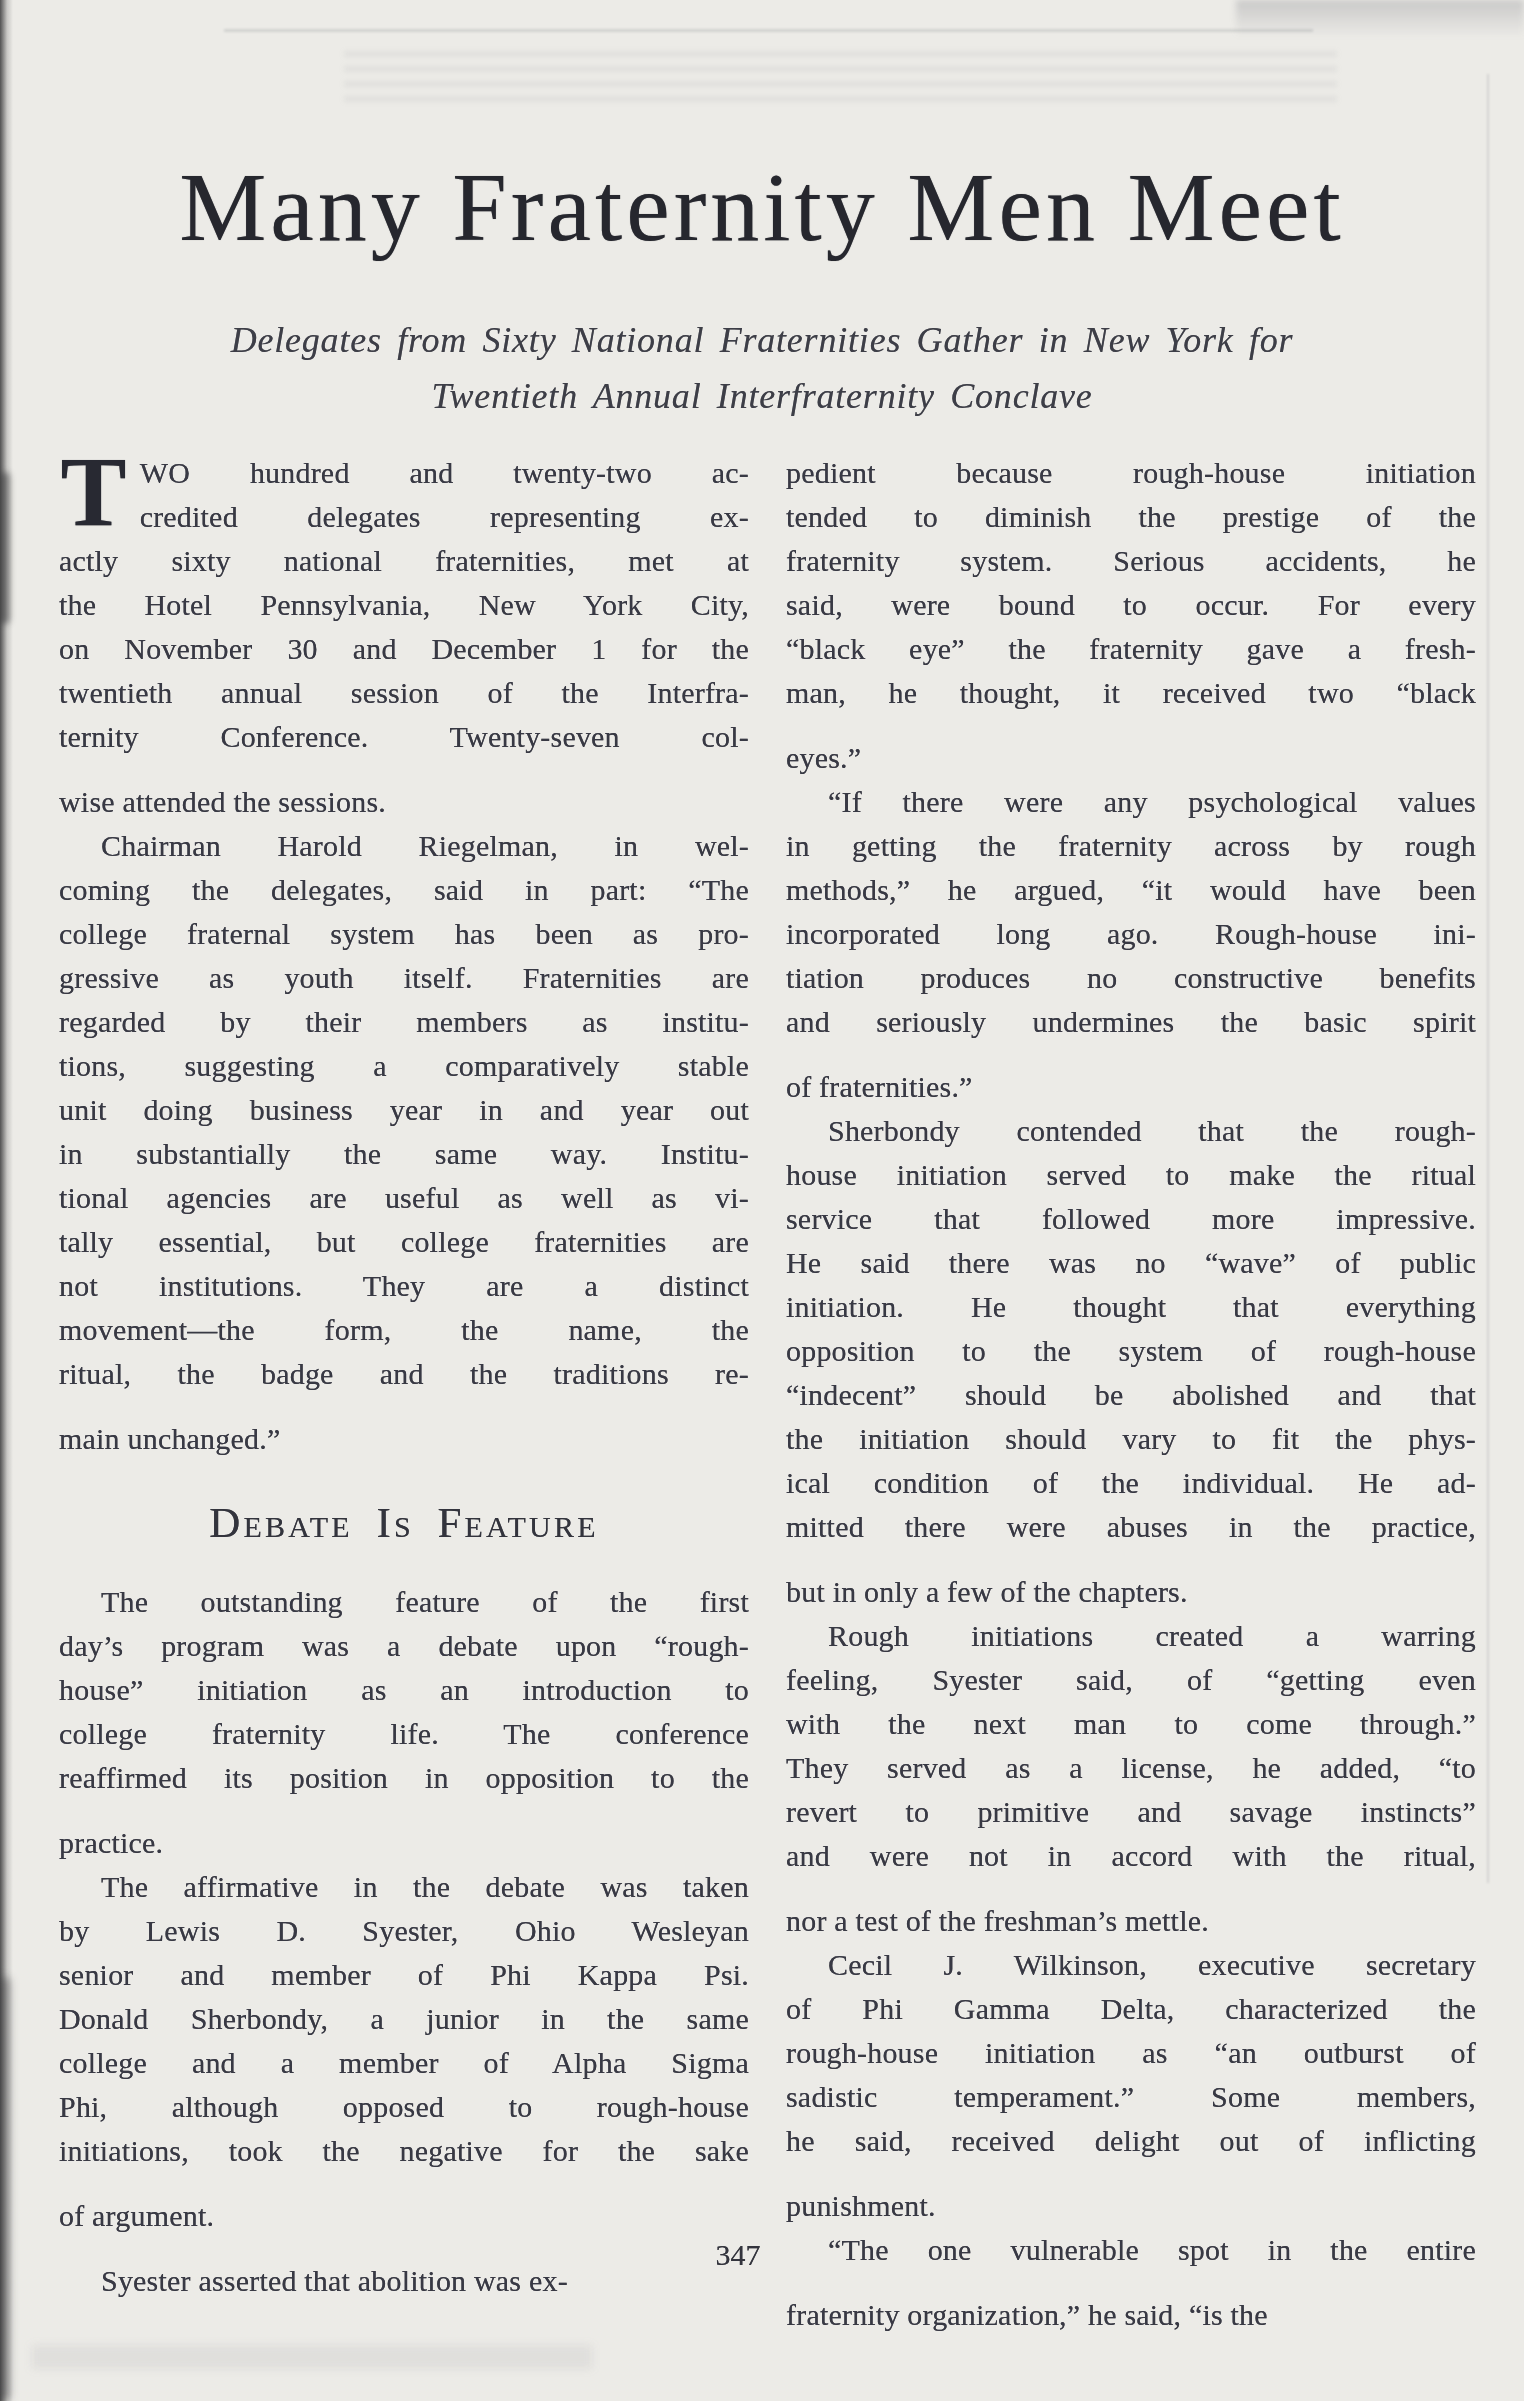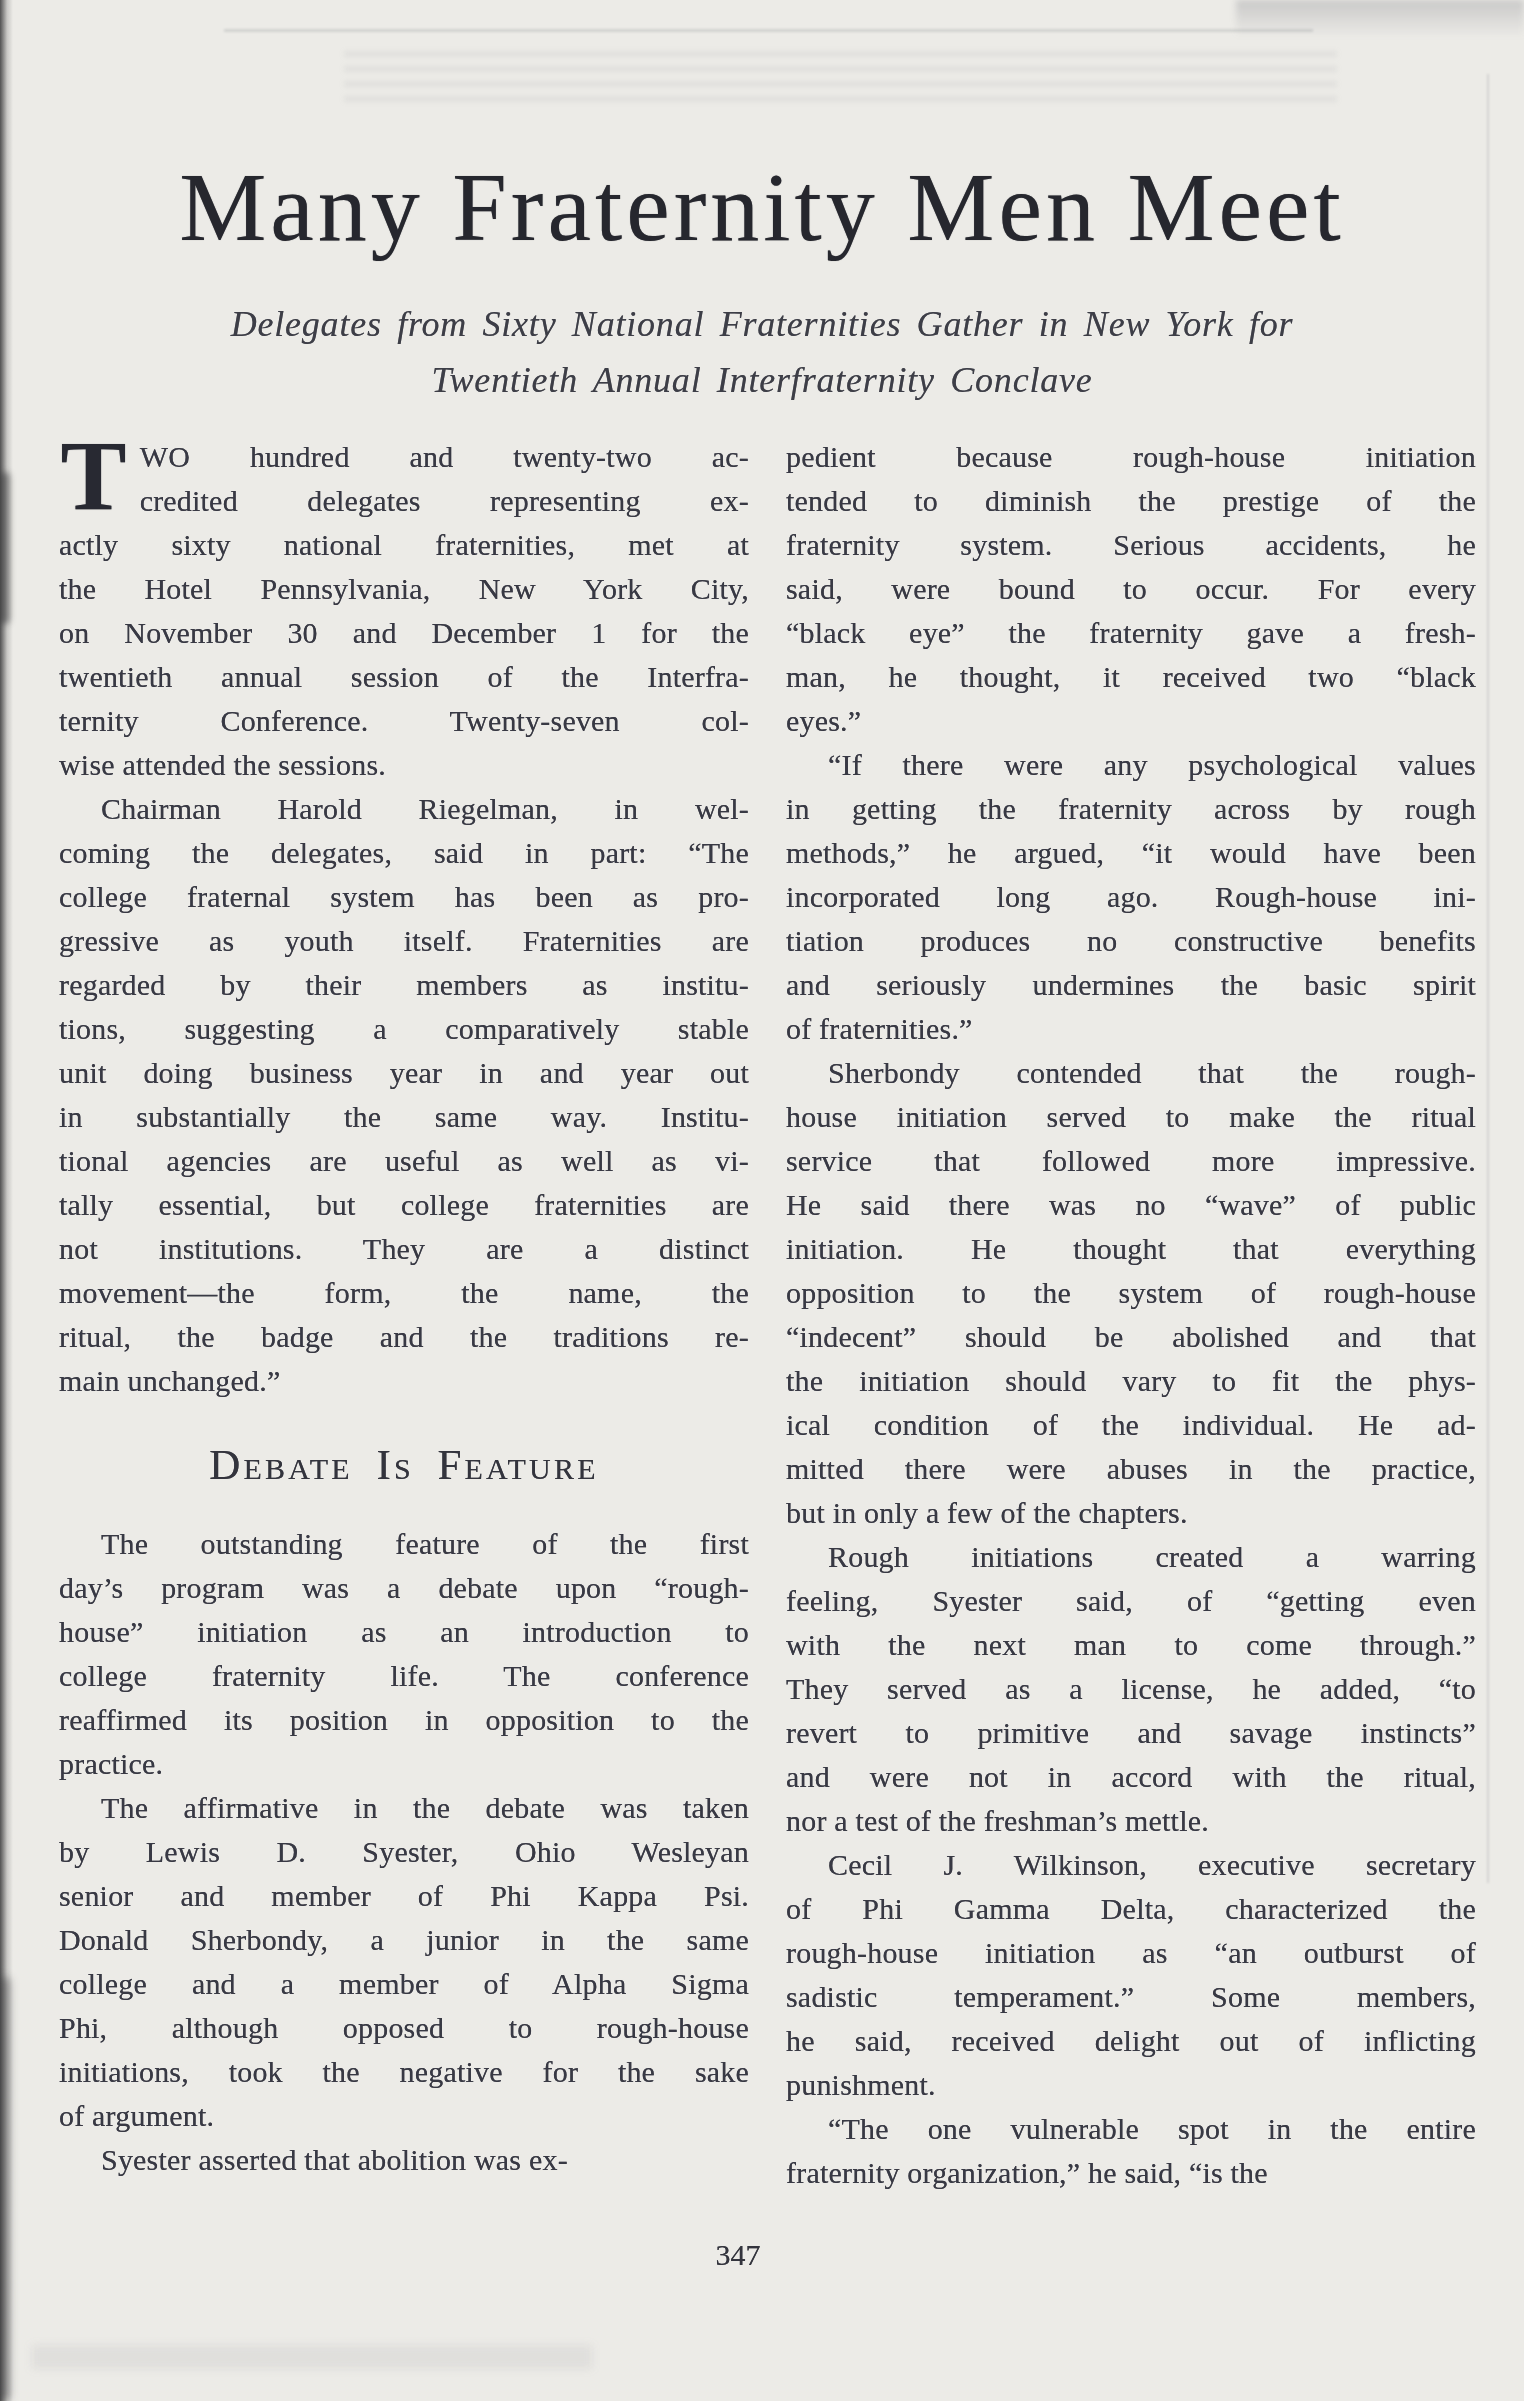--- a/index.html
+++ b/index.html
@@ -60,21 +60,21 @@
     margin: 158px 32px 8px 32px;
     text-align: center;
     font-size: 98px;
     font-weight: 400;
     letter-spacing: 4px;
     line-height: 1.0;
     color: #26272e;
     text-shadow: 0 0 0.8px rgba(30,30,38,0.55);
   }
   .subtitle {
-    margin-top: 40px;
+    margin-top: 56px;
     text-align: center;
     font-style: italic;
     font-size: 36px;
     line-height: 56px;
     letter-spacing: 0.8px;
     word-spacing: 5.6px;
     color: #3d3e47;
     text-shadow: 0 0 0.6px rgba(45,45,55,0.6);
   }
 
@@ -86,21 +86,21 @@
   }
   .column {
     flex: 1;
     font-size: 30px;
     line-height: 44px;
     letter-spacing: 0.2px;
     color: #383944;
     text-shadow: 0 0 0.6px rgba(42,42,52,0.75);
   }
   .line { text-align: justify; text-align-last: justify; }
-  .line.last { text-align-last: left; }
+  .line.last { text-align-last: left; margin-top: 21px; }
   .line.indent { padding-left: 42px; }
 
   .dropcap {
     float: left;
     font-size: 99px;
     line-height: 0.78;
     height: 83px;
     padding: 2.4px 12.8px 0 1.6px;
     font-weight: bold;
     color: #282932;

